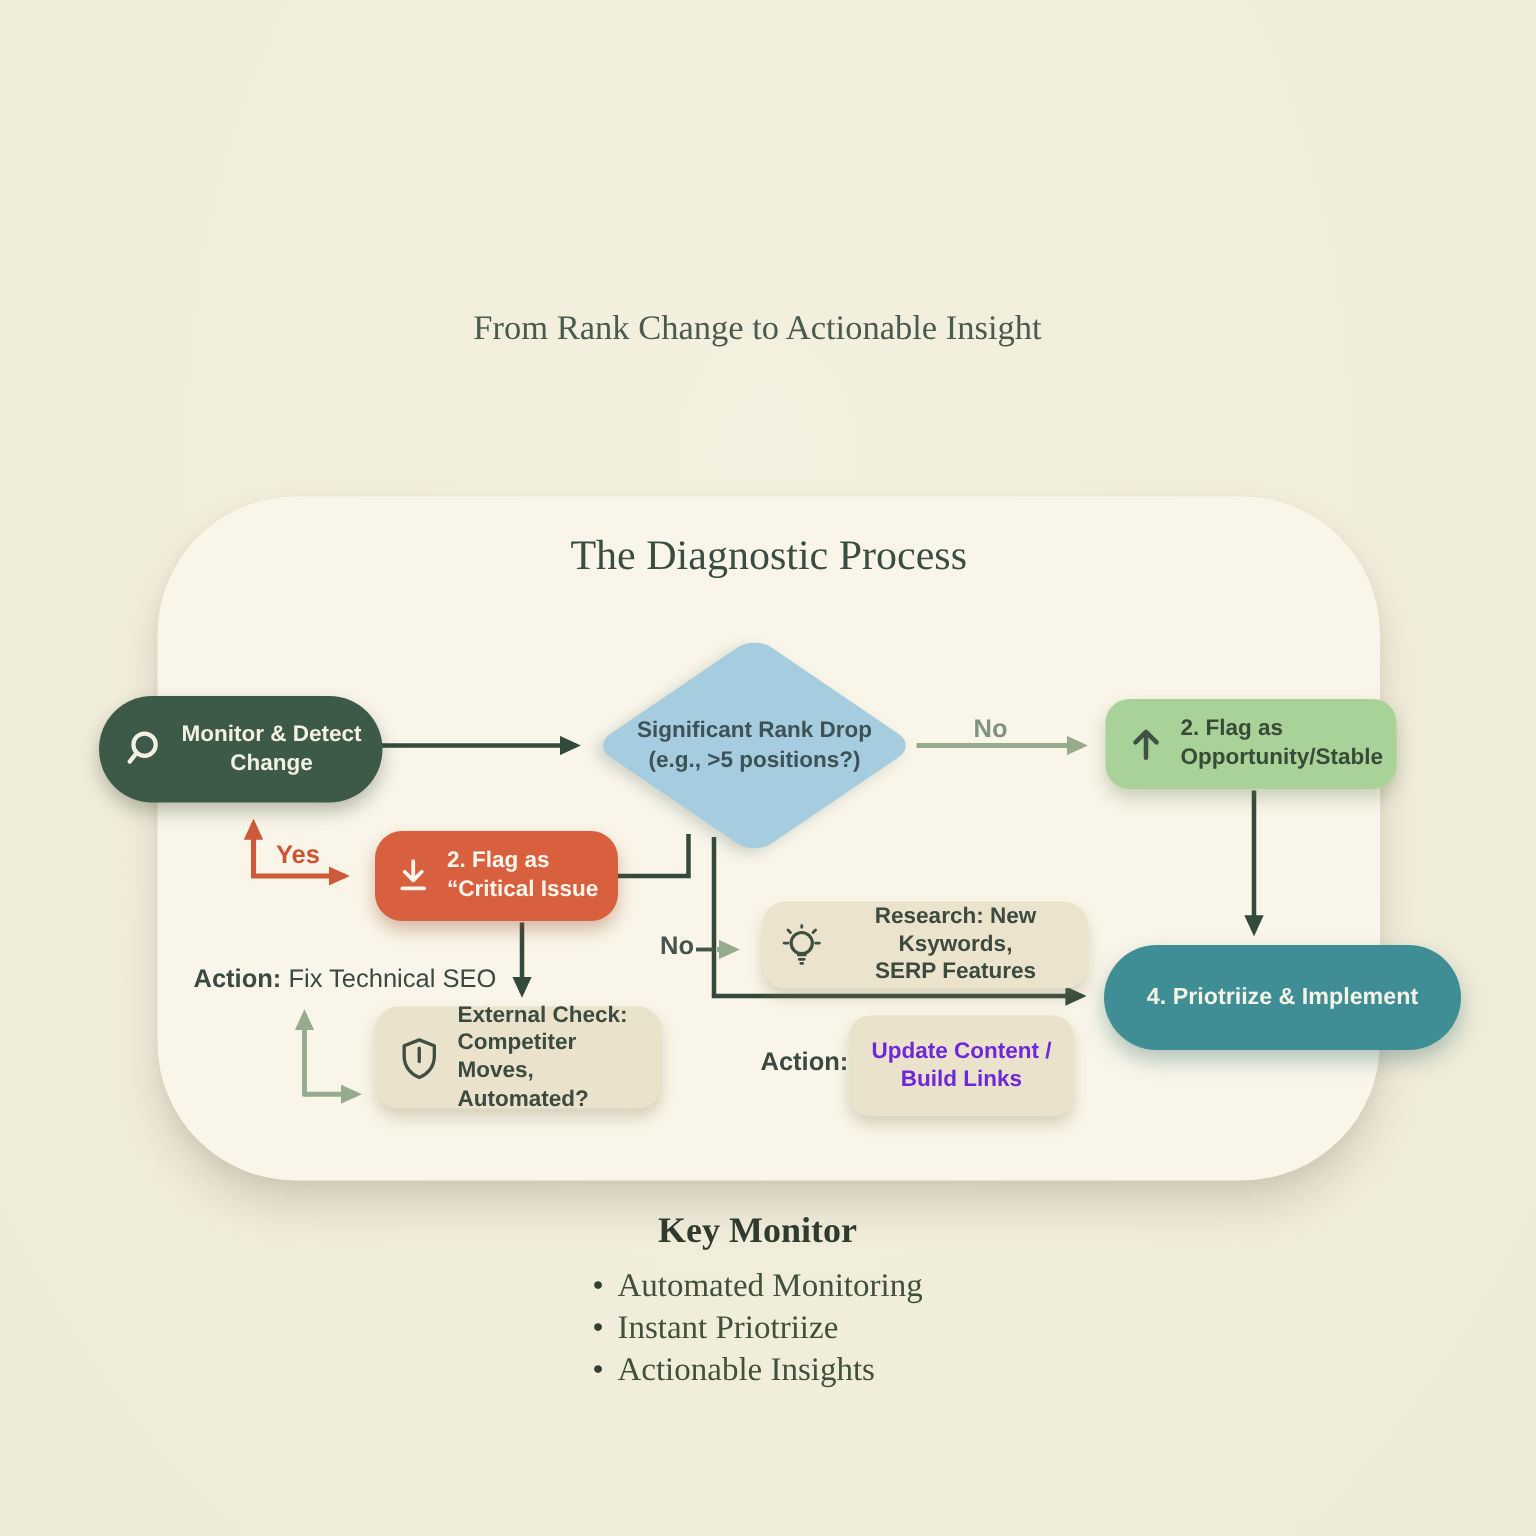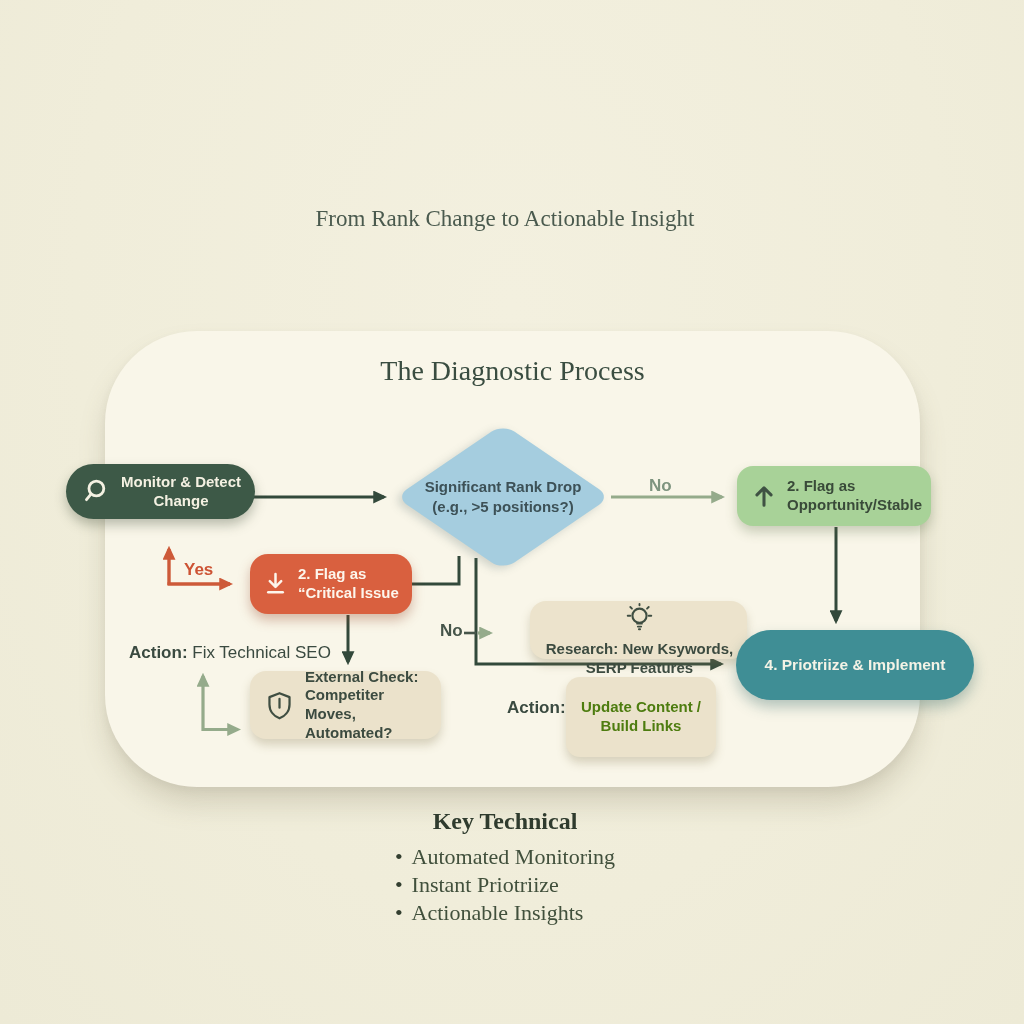--- a/index.html
+++ b/index.html
@@ -30,21 +30,21 @@
     font-family:"Liberation Serif", serif;font-weight:400;font-size:28px;
     color:#3a4d41;margin:0;
   }
   
   svg.connectors{position:absolute;left:0;top:0;z-index:2;}
   
   .node{position:absolute;z-index:3;display:flex;align-items:center;box-sizing:border-box;
         font-size:15px;line-height:1.25;font-weight:600;}
   .node .txt{flex:1;}
   .node-monitor{
-    left:66px;top:464px;width:189px;height:55px;border-radius:36px;
+    left:66px;top:464px;width:189px;height:71px;border-radius:36px;
     background:#3d5947;color:#f4f1e2;padding:0 12px 0 18px;gap:8px;
     box-shadow:0 6px 12px rgba(70,80,60,0.35);
     align-items:center;
   }
   .node-monitor .txt{text-align:center;}
   .diamond-shape{
     position:absolute;left:427px;top:421px;width:152px;height:152px;z-index:3;
     background:#a5cddf;border-radius:16px;
     transform:scaleY(0.68) rotate(45deg);
     box-shadow:0 6px 10px rgba(90,110,110,0.25);
@@ -57,34 +57,33 @@
     left:737px;top:466px;width:194px;height:60px;border-radius:16px;
     background:#a8d298;color:#394a39;padding:0 8px 0 14px;gap:10px;
     box-shadow:0 6px 12px rgba(90,110,70,0.30);
   }
   .node-critical{
     left:250px;top:554px;width:162px;height:60px;border-radius:18px;
     background:#d9603f;color:#fdf6ec;padding:0 8px 0 13px;gap:10px;
     box-shadow:0 6px 12px rgba(150,70,40,0.35);
   }
   .node-research{
-    left:530px;top:601px;width:217px;height:58px;border-radius:16px;
+    left:508px;top:601px;width:217px;height:58px;border-radius:16px;
     background:#ece3cc;color:#3c4b40;padding:0 8px 0 10px;gap:6px;
     box-shadow:0 6px 10px rgba(140,125,85,0.30);
-    flex-direction:column;
   }
   .node-research .txt{text-align:center;}
   .node-external{
     left:250px;top:671px;width:191px;height:68px;border-radius:16px;
     background:#ebe2cb;color:#3c4b40;padding:0 8px 0 16px;gap:12px;
     box-shadow:0 6px 10px rgba(140,125,85,0.30);
   }
   .node-update{
-    left:566px;top:677px;width:150px;height:80px;border-radius:14px;
-    background:#ebe2cb;color:#4d7c0f;justify-content:center;
+    left:566px;top:677px;width:150px;height:67px;border-radius:14px;
+    background:#ebe2cb;color:#6d28d9;justify-content:center;
     box-shadow:0 6px 10px rgba(140,125,85,0.30);
   }
   .node-update .txt{text-align:center;}
   .node-strategy{
     left:736px;top:630px;width:238px;height:70px;border-radius:35px;
     background:#3f8e95;color:#f4f3e6;justify-content:center;font-size:15.5px;
     box-shadow:0 7px 14px rgba(50,100,100,0.35);
   }
   .node-strategy .txt{text-align:center;}
   .node svg{flex:none;}
@@ -229,21 +228,21 @@
   <div class="lbl lbl-yes">Yes</div>
   <div class="lbl lbl-no-branch">No</div>
   <div class="lbl lbl-no-research">No</div>
   <div class="lbl lbl-action-fix">
     <span>Action:</span>
     <span class="rest">Fix Technical SEO</span>
   </div>
   <div class="lbl lbl-action-update">Action:</div>
 
   <section class="takeaways">
-    <h3>Key Technical</h3>
+    <h3>Key Monitor</h3>
     <ul>
       <li>Automated Monitoring</li>
       <li>Instant Priotriize</li>
       <li>Actionable Insights</li>
     </ul>
   </section>
 
 </div>
 
 </body></html>

